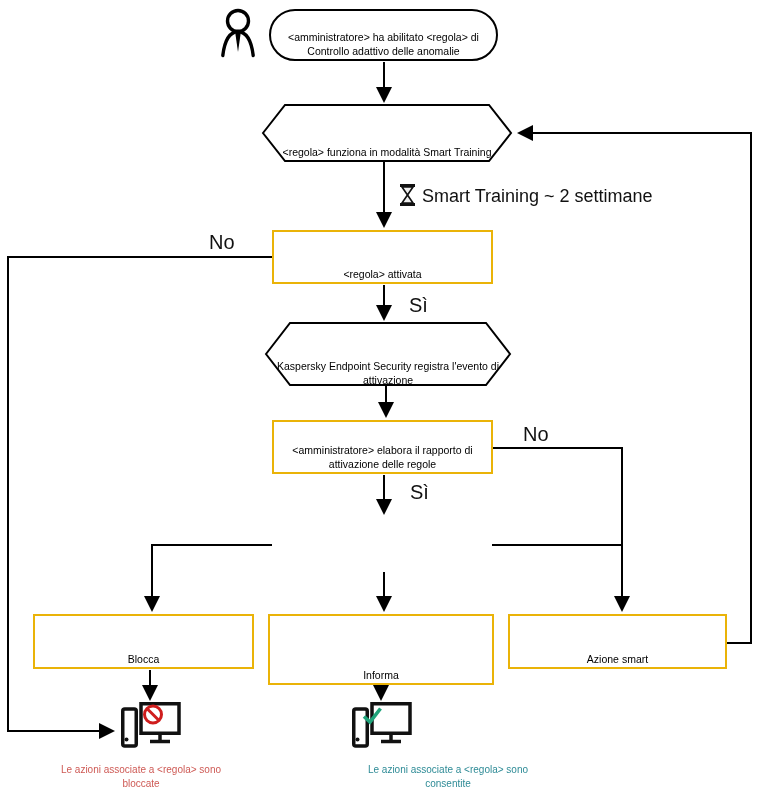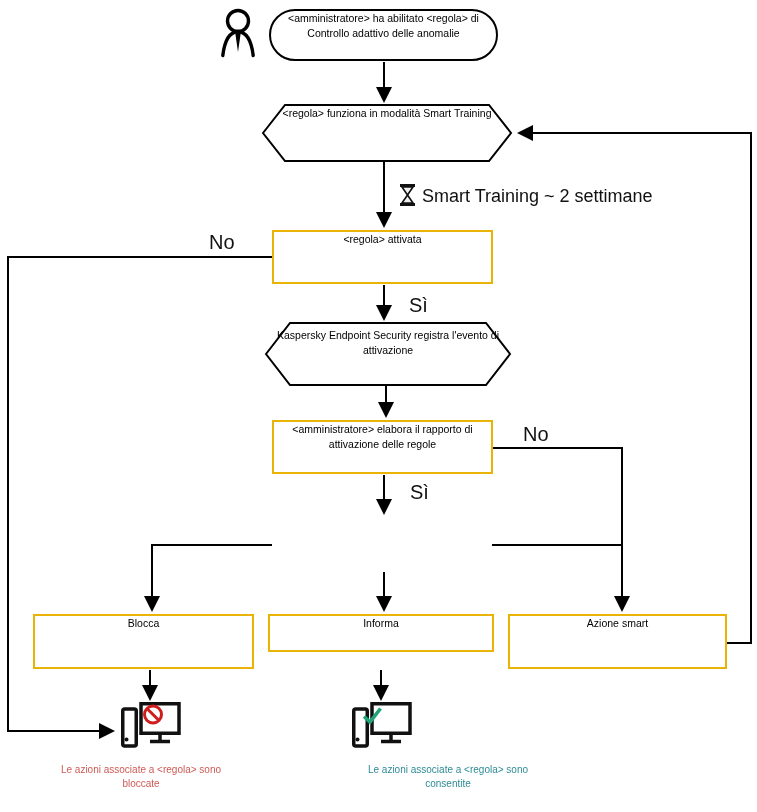--- a/index.html
+++ b/index.html
@@ -2,21 +2,21 @@
 <html><head>
 <meta charset="utf-8">
 <style>
   html,body { margin:0; padding:0; background:#ffffff; }
   .canvas {
     position:relative; width:757px; height:812px; background:#fff;
     font-family:"Liberation Sans", sans-serif; overflow:hidden; color:#000;
   }
   svg.wires { position:absolute; left:0; top:0; }
   .node {
-    position:absolute; display:flex; align-items:flex-start; justify-content:center;
+    position:absolute; display:flex; align-items:flex-end; justify-content:center;
     text-align:center; font-size:10.5px; line-height:1.4; color:#000;
     white-space:pre-line; box-sizing:border-box;
   }
   .rect   { border:2px solid #eab308; background:#fff; }
   .stadium{ border:2px solid #000; background:#fff; border-radius:27px; }
   .hextext{ background:transparent; }
   .edge-label { position:absolute; font-size:20px; color:#111; }
   .timer-label{ position:absolute; font-size:18px; color:#111; }
   .outcome {
     position:absolute; font-size:10px; line-height:1.35; text-align:center;
@@ -97,21 +97,21 @@
     <span>&lt;regola&gt; attivata</span>
   </div>
   <div class="node rect" style="left:272px; top:420px; width:221px; height:54px;">
     <span>&lt;amministratore&gt; elabora il rapporto di
 attivazione delle regole</span>
   </div>
 
   <div class="node rect" style="left:33px; top:614px; width:221px; height:55px;">
     <span>Blocca</span>
   </div>
-  <div class="node rect" style="left:268px; top:614px; width:226px; height:38px;">
+  <div class="node rect" style="left:268px; top:614px; width:226px; height:71px;">
     <span>Informa</span>
   </div>
   <div class="node rect" style="left:508px; top:614px; width:219px; height:55px;">
     <span>Azione smart</span>
   </div>
 
   <div class="edge-label" style="left:209px; top:231px;">No</div>
   <div class="edge-label" style="left:409px; top:294px;">Sì</div>
   <div class="edge-label" style="left:523px; top:423px;">No</div>
   <div class="edge-label" style="left:410px; top:481px;">Sì</div>

